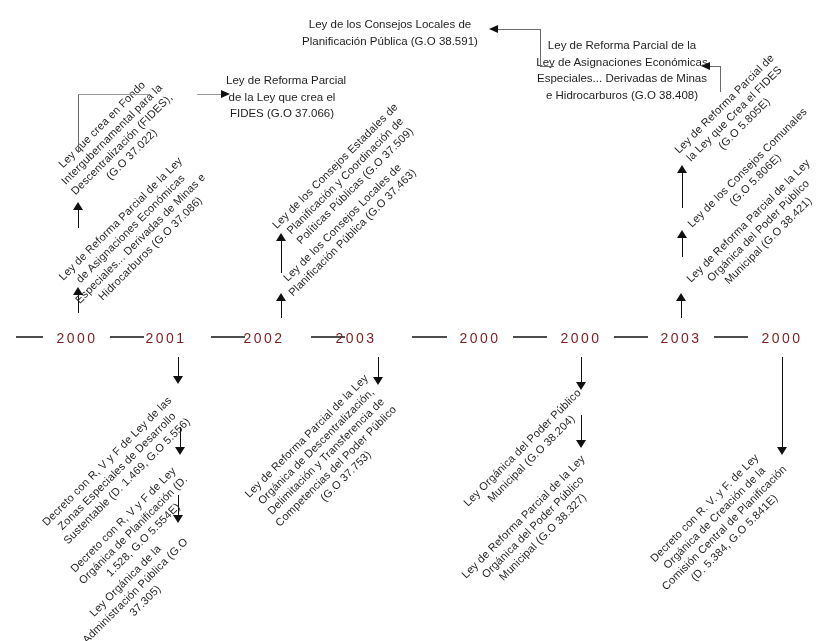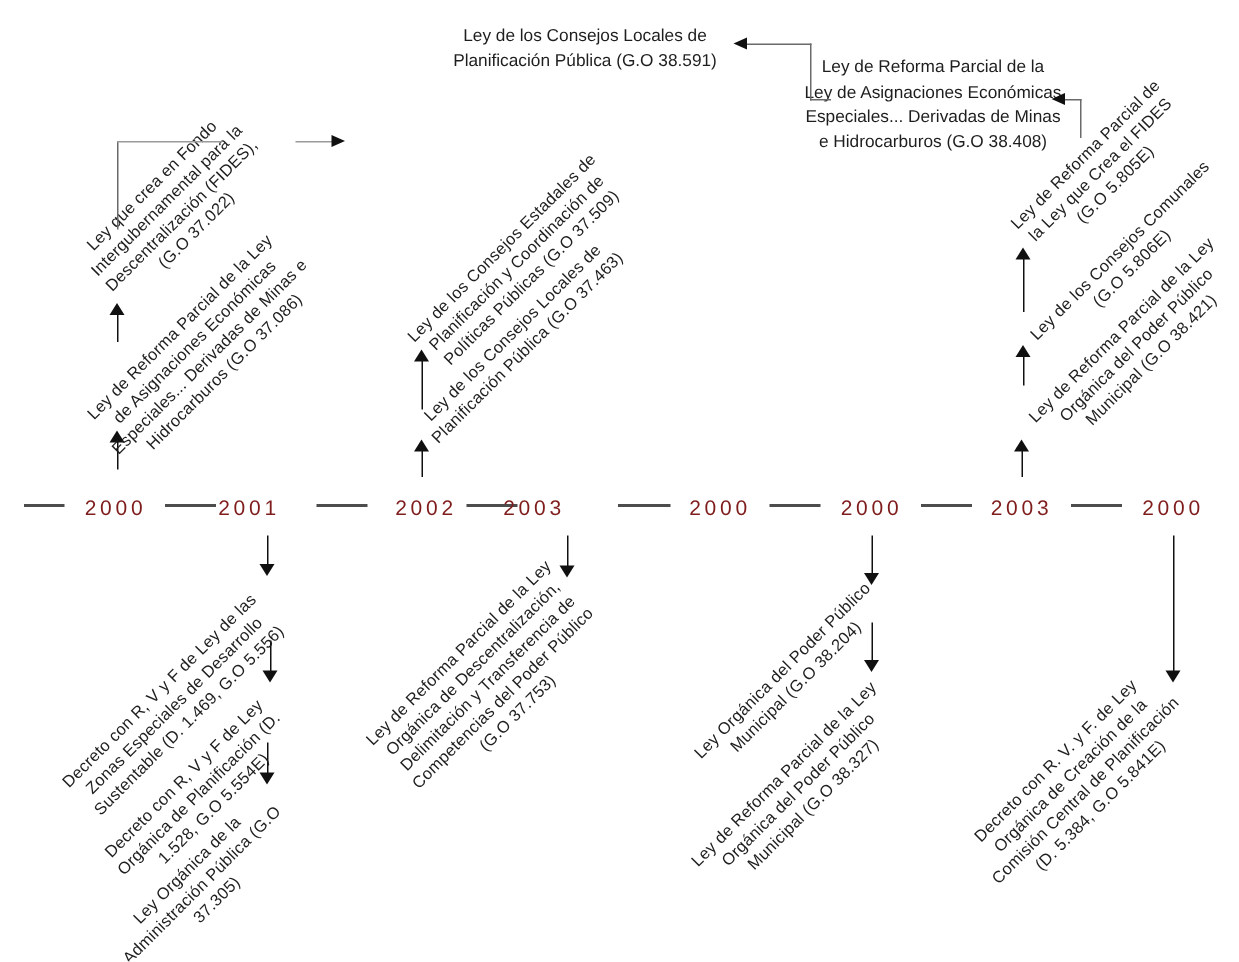--- a/index.html
+++ b/index.html
@@ -48,21 +48,21 @@
   <div class="seg" style="left:110px;width:34px"></div>
   <div class="seg" style="left:211px;width:34px"></div>
   <div class="seg" style="left:311px;width:34px"></div>
   <div class="seg" style="left:412px;width:35px"></div>
   <div class="seg" style="left:513px;width:34px"></div>
   <div class="seg" style="left:614px;width:34px"></div>
   <div class="seg" style="left:714px;width:34px"></div>
 
   <span class="year" style="left:77px">2000</span>
   <span class="year" style="left:166px">2001</span>
-  <span class="year" style="left:284px">2002</span>
+  <span class="year" style="left:264px">2002</span>
   <span class="year" style="left:356px">2003</span>
   <span class="year" style="left:480px">2000</span>
   <span class="year" style="left:581px">2000</span>
   <span class="year" style="left:681px">2003</span>
   <span class="year" style="left:782px">2000</span>
 
   <div class="varrow up" style="left:72.5px;top:202px;height:26px">
       <span class="head"></span>
       <span class="stem"></span>
     </div>
@@ -129,20 +129,21 @@
   <div class="diag" style="left:712px;top:264px;width:172px">Ley de Reforma Parcial de la Ley<br>Orgánica del Poder Público<br>Municipal (G.O 38.421)</div>
 
   <div class="diag" style="left:66px;top:509px;width:185px">Decreto con R, V y F de Ley de las<br>Zonas Especiales de Desarrollo<br>Sustentable (D. 1.469, G.O 5.556)</div>
   <div class="diag" style="left:94px;top:556px;width:152px">Decreto con R, V y F de Ley<br>Orgánica de Planificación (D.<br>1.528, G.O 5.554E)</div>
   <div class="diag" style="left:95px;top:618px;width:155px">Ley Orgánica de la<br>Administración Pública (G.O<br>37.305)</div>
   <div class="diag" style="left:291px;top:470px;width:168px">Ley de Reforma Parcial de la Ley<br>Orgánica de Descentralización,<br>Delimitación y Transferencia de<br>Competencias del Poder Público<br>(G.O 37.753)</div>
   <div class="diag" style="left:480px;top:491px;width:158px">Ley Orgánica del Poder Público<br>Municipal (G.O 38.204)</div>
   <div class="diag" style="left:488px;top:559px;width:168px">Ley de Reforma Parcial de la Ley<br>Orgánica del Poder Público<br>Municipal (G.O 38.327)</div>
   <div class="diag" style="left:678px;top:547px;width:172px">Decreto con R. V. y F. de Ley<br>Orgánica de Creación de la<br>Comisión Central de Planificación<br>(D. 5.384, G.O 5.841E)</div>
 
+  <div class="callout" style="left:226px;top:72px;width:112px">Ley de Reforma Parcial<br>de la Ley que crea el<br>FIDES (G.O 37.066)</div>
   <div class="callout" style="left:294px;top:16px;width:192px">Ley de los Consejos Locales de<br>Planificación Pública (G.O 38.591)</div>
   <div class="callout" style="left:532px;top:37px;width:180px">Ley de Reforma Parcial de la<br>Ley de Asignaciones Económicas<br>Especiales... Derivadas de Minas<br>e Hidrocarburos (G.O 38.408)</div>
 
   <div class="vline" style="left:78px;top:94px;height:59px"></div>
   <div class="hline faint" style="left:78px;top:94px;width:70px"></div>
   <div class="hline faint" style="left:197px;top:94px;width:25px"></div>
   <div class="head-right" style="left:221px;top:90px"></div>
 
   <div class="head-left" style="left:489px;top:25px"></div>
   <div class="hline" style="left:498px;top:29px;width:43px"></div>

